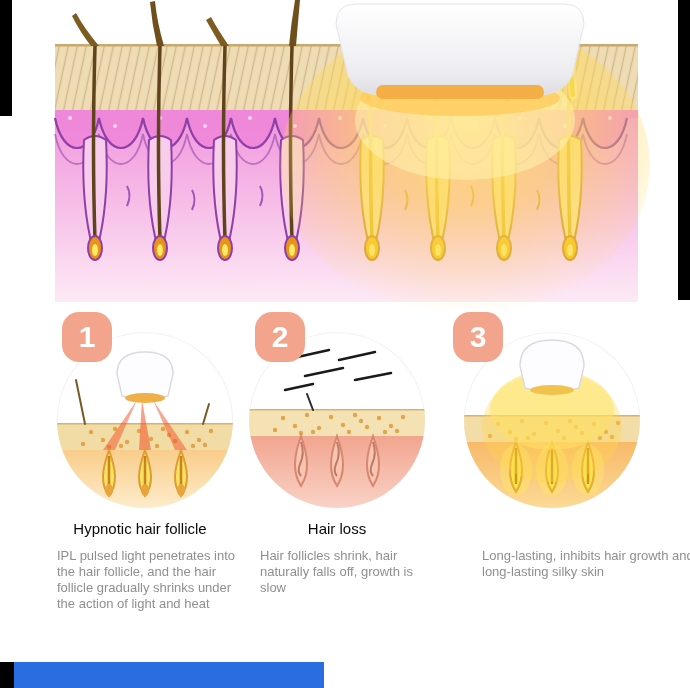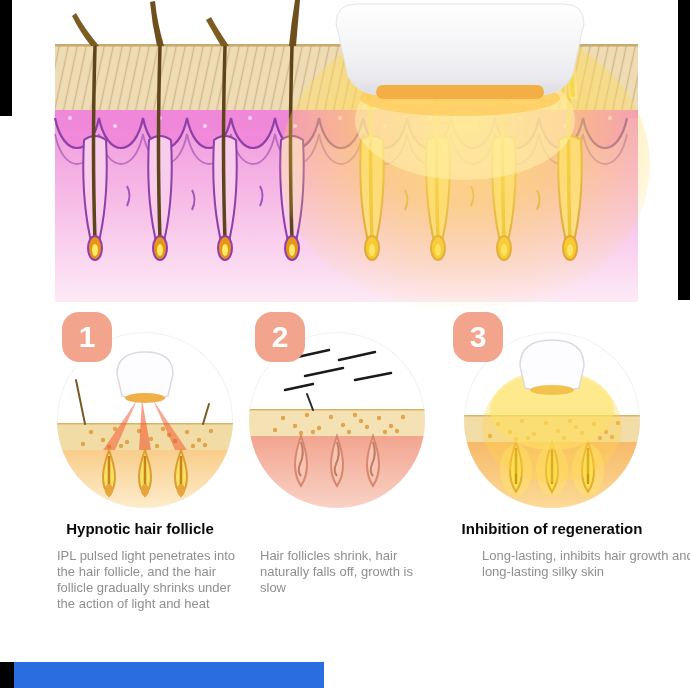--- a/index.html
+++ b/index.html
@@ -17,21 +17,21 @@
          justify-content:center;font-size:30px;font-weight:bold;z-index:3;}
   .badge.b1{left:62px;top:312px;}
   .badge.b2{left:255px;top:312px;}
   .badge.b3{left:453px;top:312px;}
   .circle{position:absolute;width:176px;height:176px;border-radius:50%;overflow:hidden;
           background:#fff;z-index:2;box-shadow:0 0 0 1px #f2f2f2 inset;}
   .circle.c1{left:57px;top:332px;}
   .circle.c2{left:249px;top:332px;}
   .circle.c3{left:464px;top:332px;}
   .circle svg{display:block;width:176px;height:176px;}
-  .step-title{position:absolute;top:520px;font-size:15px;font-weight:bold;
+  .step-title{position:absolute;top:520px;font-size:15px;font-weight:normal;
               color:var(--title-text,#0a0a0a);text-align:center;}
   .step-title.t1{left:30px;width:220px;}
   .step-title.t2{left:257px;width:160px;}
   .step-title.t3{left:437px;width:230px;}
   .step-desc{position:absolute;top:548px;font-size:13px;line-height:1.24;
              color:var(--body-text,#8f8f8f);text-align:left;}
   .step-desc.d1{left:57px;width:180px;}
   .step-desc.d2{left:260px;width:168px;}
   .step-desc.d3{left:441px;width:220px;margin-left:41px;}
 </style>
@@ -346,21 +346,21 @@
         <ellipse cx="88" cy="78" rx="62" ry="40" fill="#ffe262" opacity="0.55"></ellipse>
       </g>
       <g>
         <path d="M56,34 Q56,8 88,8 Q120,8 120,34 L115,56 Q88,64 61,56 Z" fill="#fdfdff" stroke="#d9d9e0" stroke-width="1.5"></path>
         <ellipse cx="88" cy="58" rx="22" ry="5" fill="#f2c24e"></ellipse>
       </g>
     </svg>
   </div>
 
   <div class="step-title t1">Hypnotic hair follicle</div>
-  <div class="step-title t3">Inhibition of regeneration</div>
+  <div class="step-title t2">Hair loss</div>
 
   <div class="step-desc d2">Hair follicles shrink, hair naturally falls off, growth is slow</div>
   <div class="step-desc d1">IPL pulsed light penetrates into the hair follicle, and the hair follicle gradually shrinks under the action of light and heat</div>
   <div class="step-desc d3">Long-lasting, inhibits hair growth and long-lasting silky skin</div>
 
   <div class="edge bottom-left"></div>
   <div class="bar-blue"></div>
 
 </div>
 

